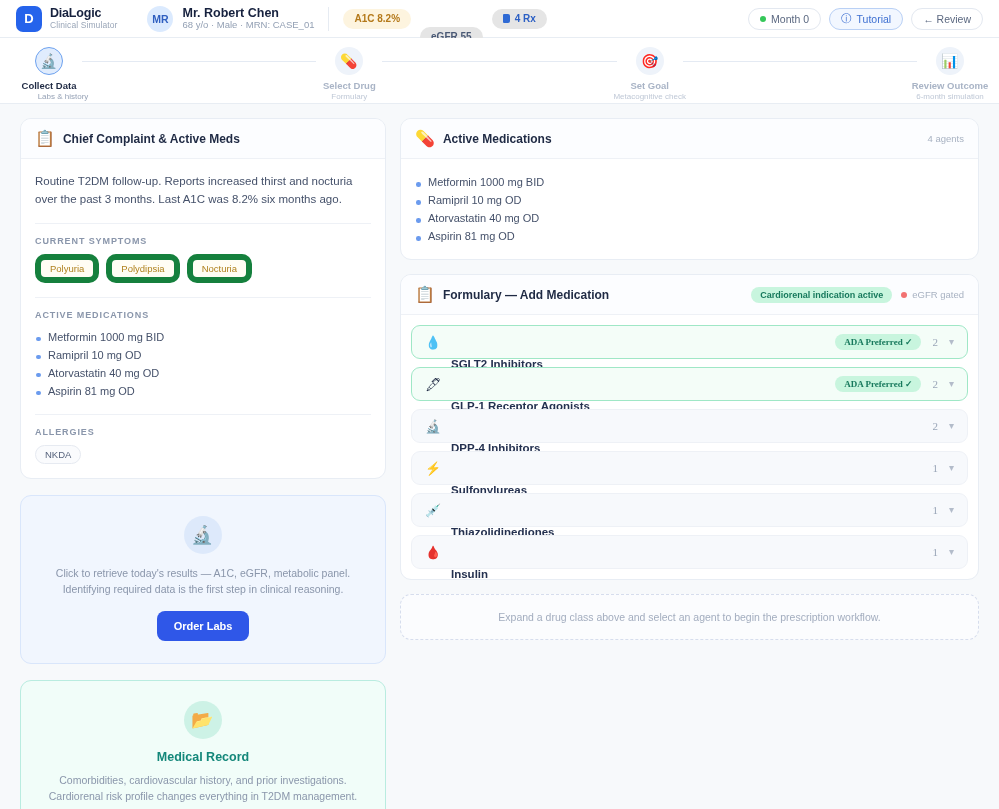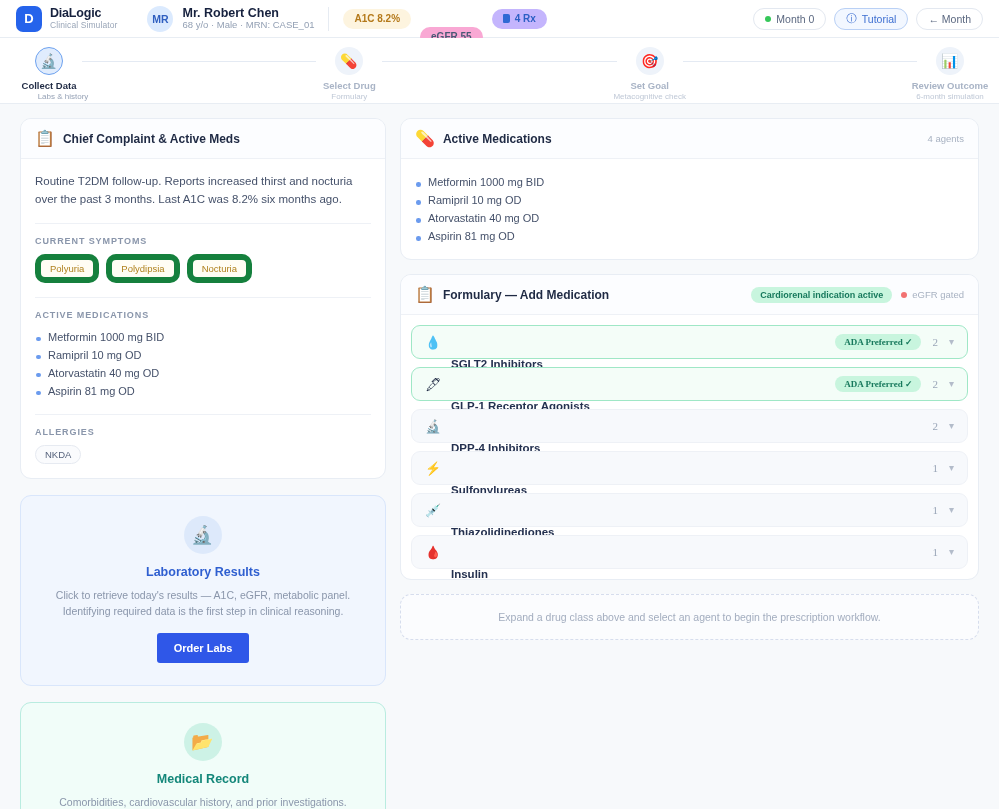--- a/index.html
+++ b/index.html
@@ -47,22 +47,22 @@
   .vdiv { width: 1px; height: 24px; background: #e6ebf2; margin: 0 14px; }
 
   .chips { display: flex; align-items: center; gap: 9px; }
   .chip {
     height: 20px; border-radius: 10px;
     display: flex; align-items: center; gap: 5px;
     padding: 0 11px; font-size: 10px; font-weight: bold;
     white-space: nowrap;
   }
   .chip-a1c { background: #fdf4df; color: #b4791a; }
-  .chip-egfr { background: #f9a8d4; color: #4a5975; margin-top: 36px; }
-  .chip-rx { background: #c4b5fd; color: #2b5fc4; }
+  .chip-egfr { background: #e5e5e5; color: #4a5975; margin-top: 36px; }
+  .chip-rx { background: #e5e5e5; color: #2b5fc4; }
   .rx-icon { width: 7px; height: 9px; background: #2f6ad4; border-radius: 1px 2px 2px 1px; display:inline-block; }
 
   .spacer { flex: 1; }
 
   .actions { display: flex; align-items: center; gap: 8px; }
   .btn-pill {
     height: 22px; border-radius: 11px; padding: 0 11px;
     display: flex; align-items: center; gap: 5px;
     font-size: 10.5px; background: #fff; cursor: pointer;
     border: 1px solid #e3e8f0; color: #5b6880;
@@ -151,21 +151,21 @@
   }
   .icon-lab { background: #dde9fb; }
   .icon-rec { background: #cdf2e6; }
   .action-title { font-size: 12.5px; font-weight: bold; margin-bottom: 8px; }
   .title-lab { color: #2f5fd0; }
   .title-rec { color: #14877a; }
   .action-desc { font-size: 10.5px; line-height: 1.55; color: #8a96ab; margin-bottom: 14px; }
   .action-btn {
     display: inline-block; border: none; cursor: pointer;
     font-size: 11px; font-weight: bold; color: #fff;
-    padding: 9px 17px; border-radius: 3px;
+    padding: 9px 17px; border-radius: 8px;
     font-family: "Liberation Sans", sans-serif;
   }
   .btn-lab { background: #2f57e8; }
 
   
   .badge-green {
     background: #c8f5de; color: #17795c; font-size: 9px; font-weight: bold;
     padding: 3px 9px; border-radius: 9px; white-space: nowrap;
   }
   .badge-muted { display: flex; align-items: center; gap: 5px; font-size: 9.5px; color: #a8b2c2; }
@@ -229,21 +229,21 @@
   <div class="actions">
     <div class="btn-pill btn-month">
       <span class="dot-green"></span>
       <span>Month 0</span>
     </div>
     <div class="btn-pill btn-tutorial">
       <span>ⓘ</span>
       <span>Tutorial</span>
     </div>
     <div class="btn-pill btn-cases">
-      <span>← Month</span>
+      <span>← Review</span>
     </div>
   </div>
 </div>
 
 <div class="stepper">
   <div class="step active">
     <div class="step-circle">
         <span>🔬</span>
       </div>
     <div class="step-label">Collect Data</div>
@@ -304,21 +304,20 @@
         <div class="hr"></div>
         <div class="section-label">ALLERGIES</div>
         <div class="tag-row">
           <span class="tag tag-plain">NKDA</span>
         </div>
       </div>
     </div>
 
     <div class="action-card action-lab">
       <div class="action-icon icon-lab">🔬</div>
-      <div class="action-title title-lab">Laboratory Results</div>
       <div class="action-desc">Click to retrieve today's results — A1C, eGFR, metabolic panel. Identifying required data is the first step in clinical reasoning.</div>
       <button class="action-btn btn-lab">Order Labs</button>
     </div>
 
     <div class="action-card action-rec">
       <div class="action-icon icon-rec">📂</div>
       <div class="action-title title-rec">Medical Record</div>
       <div class="action-desc">Comorbidities, cardiovascular history, and prior investigations. Cardiorenal risk profile changes everything in T2DM management.</div>
 
     </div>

